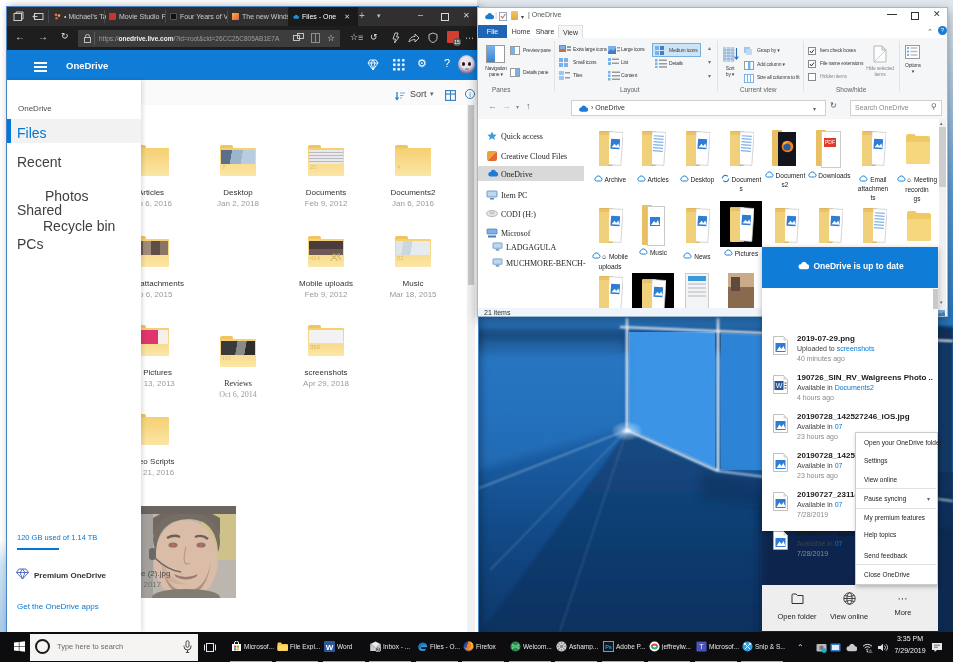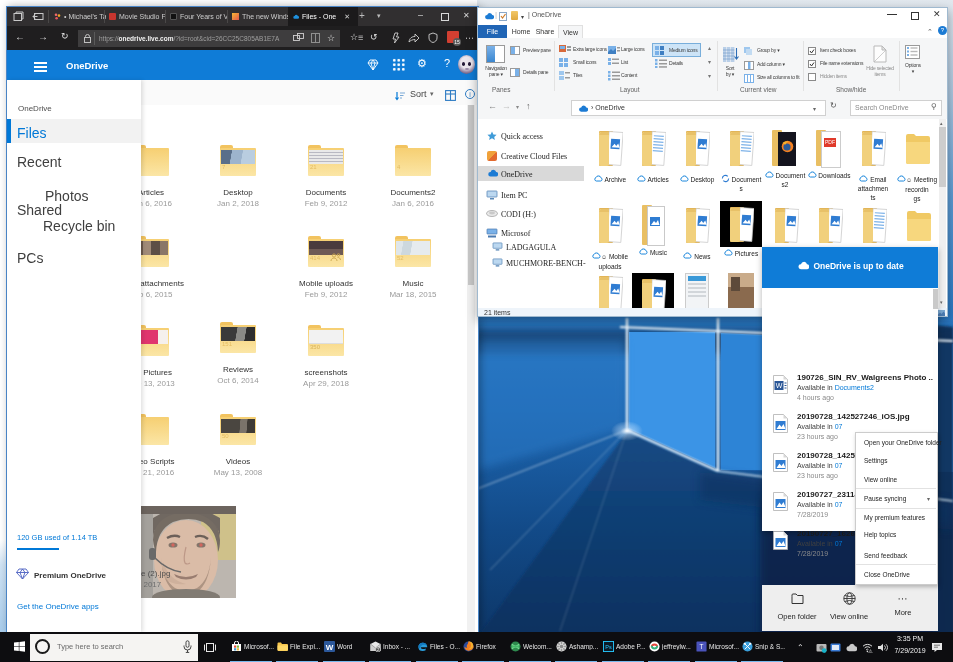--- a/index.html
+++ b/index.html
@@ -328,21 +328,21 @@
    <div class="tile" style="left:100px;top:245px;">
           <div class="wfold">
             <div class="tabp"></div>
             <div class="bodyp"></div>
             <div class="thumb" style="background:linear-gradient(90deg,#f0ebe8 0 15%,#e0356e 16% 70%,#f5f0ec 71%);"></div>
             <div class="cnt">1</div>
           </div>
           <div class="tname">RP Pictures</div>
           <div class="tdate">Sep 13, 2013</div>
         </div>
-   <div class="tile" style="left:187px;top:242px;">
+   <div class="tile" style="left:187px;top:256px;font-family:Liberation Serif, serif;">
           <div class="wfold">
             <div class="tabp"></div>
             <div class="bodyp"></div>
             <div class="thumb" style="background:linear-gradient(100deg,#3a3a3a 0 45%,#8a8a86 46% 70%,#2e2e2e 71%);"></div>
             <div class="cnt">151</div>
           </div>
           <div class="tname">Reviews</div>
           <div class="tdate">Oct 6, 2014</div>
         </div>
    <div class="tile" style="left:275px;top:245px;">
@@ -356,30 +356,20 @@
           <div class="tdate">Apr 29, 2018</div>
         </div>
 
    <div class="tile" style="left:100px;top:334px;">
           <div class="wfold">
             <div class="tabp"></div>
             <div class="bodyp"></div>
           </div>
           <div class="tname">Video Scripts</div>
           <div class="tdate">Jan 21, 2016</div>
-        </div>
-   <div class="tile" style="left:187px;top:334px;">
-          <div class="wfold">
-            <div class="tabp"></div>
-            <div class="bodyp"></div>
-            <div class="thumb" style="background:linear-gradient(95deg,#4a4640 0 55%,#7a736a 56% 75%,#3e3a35 76%);"></div>
-            <div class="cnt">50</div>
-          </div>
-          <div class="tname">Videos</div>
-          <div class="tdate">May 13, 2008</div>
         </div>
 
    <div class="ab" style="left:134px;top:426px;width:95px;height:92px;overflow:hidden;">
     <svg width="95" height="92" viewBox="0 0 95 92">
      <rect width="95" height="92" fill="#a8a096"></rect>
      <rect x="0" y="0" width="12" height="92" fill="#88847e"></rect>
      <rect x="60" y="6" width="35" height="48" fill="#c0ae66"></rect>
      <ellipse cx="45" cy="54" rx="32" ry="40" fill="#cfa78c"></ellipse>
      <path d="M12 34 Q12 6 45 5 Q78 6 79 34 Q79 42 77 46 Q76 24 62 16 Q48 10 32 16 Q16 24 15 46 Q13 42 12 34z" fill="#4a3e33"></path>
      <path d="M12 30 Q16 8 45 6 Q74 8 79 30 L79 12 Q60 0 30 2 L12 12z" fill="#443930"></path>
@@ -409,21 +399,21 @@
   </div>
  </div>
  <div class="ab" id="sidebar">
   <div class="ab" style="left:11px;top:24px;font-size:8px;color:#4e4e4e;">OneDrive</div>
   <div class="ab" style="left:0;top:39px;width:134px;height:24px;background:#f2f2f2;border-left:4px solid #0078d7;box-sizing:border-box;"></div>
   <div class="snav" style="left:10px;top:45px;color:#0078d7;">Files</div>
   <div class="snav" style="top:74px;">Recent</div>
   <div class="snav" style="top:108px;padding-left:28px;">Photos</div>
   <div class="snav" style="top:122px;">Shared</div>
   <div class="snav" style="top:138px;padding-left:26px;">Recycle bin</div>
-  <div class="snav" style="top:170px;">PCs</div>
+  <div class="snav" style="top:156px;">PCs</div>
   <div class="ab" style="left:10px;top:453px;font-size:7.5px;color:#0078d7;">120 GB used of 1.14 TB</div>
   <div class="ab" style="left:10px;top:468px;width:42px;height:2px;background:#0078d7;"></div>
   <svg class="ab" style="left:9px;top:488px" width="13" height="12" viewBox="0 0 13 12">
         <path d="M3 1 h7 l2.5 3.5 -6 6.5 -6-6.5 z M0.5 4.5 h12 M6.5 1 l-2.5 3.5 2.5 6.5 2.5-6.5 -2.5-3.5" fill="none" stroke="#4a5fc1" stroke-width="0.9"></path>
       </svg>
   <div class="ab" style="left:27px;top:491px;font-size:8px;font-weight:bold;color:#333;">Premium OneDrive</div>
   <div class="ab" style="left:10px;top:522px;font-size:8px;color:#0078d7;">Get the OneDrive apps</div>
  </div>
 </div>
 
@@ -884,20 +874,31 @@
  </div>
 </div>
 
 <div class="ab" id="flyout">
  <div id="flyhead">
   <div style="position:absolute;left:0;top:14px;width:176px;text-align:center;font-size:8.5px;font-weight:bold;">
    <svg width="13" height="9" viewBox="0 0 16 10" style="vertical-align:-1px;margin-right:4px;">
           <path d="M10 0.5 a4 4 0 0 0-3.9 3.1 A3 3 0 0 0 3 6.6 a3 3 0 0 0 3 3 h7 a3 3 0 0 0 .5-6 A4 4 0 0 0 10 0.5z" fill="#fff"></path>
         </svg>OneDrive is up to date</div>
  </div>
+ <div class="fitem" style="top:87px;">
+      <svg class="fico" viewBox="0 0 15 19">
+        <path d="M0.5 0.5 h10 l4 4 v14 h-14z" fill="#fff" stroke="#b0b0b0" stroke-width="0.8"></path>
+        <path d="M10.5 0.5 l4 4 h-4z" fill="#d8d8d8"></path>
+        <rect x="2.5" y="7" width="10" height="9" fill="#2f7cd2"></rect>
+        <path d="M3.5 15 l3-4.5 2 2.5 2-3 2 5z" fill="#fff"></path>
+      </svg>
+      <div class="ft1">2019-07-29.png</div>
+      <div class="ft2">Uploaded to <span class="blu">screenshots</span></div>
+      <div class="ft3">40 minutes ago</div>
+    </div>
  <div class="fitem" style="top:126px;">
       <svg class="fico" viewBox="0 0 15 19">
         <path d="M0.5 0.5 h10 l4 4 v14 h-14z" fill="#fff" stroke="#b0b0b0" stroke-width="0.8"></path>
         <path d="M10.5 0.5 l4 4 h-4z" fill="#d8d8d8"></path>
         <rect x="1.5" y="6" width="9" height="9" fill="#2b5797"></rect>
         <text x="6" y="13" font-size="7" fill="#fff" text-anchor="middle" font-family="Liberation Sans">W</text>
         <g stroke="#2b5797" stroke-width="1">
           <line x1="11.5" y1="8" x2="13.5" y2="8"></line>
           <line x1="11.5" y1="10.5" x2="13.5" y2="10.5"></line>
           <line x1="11.5" y1="13" x2="13.5" y2="13"></line>

